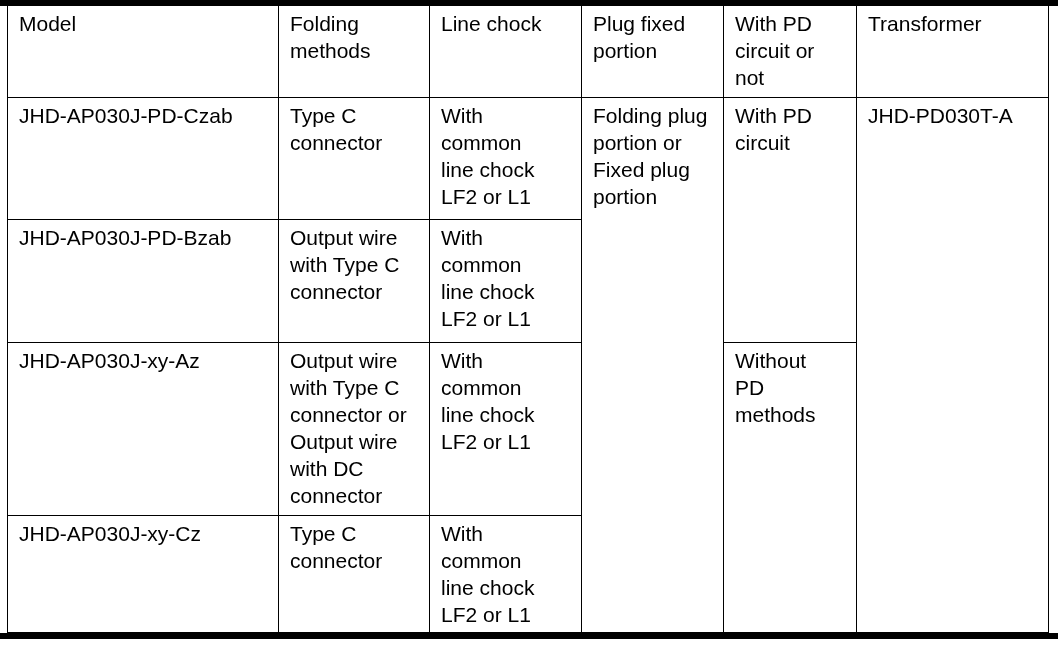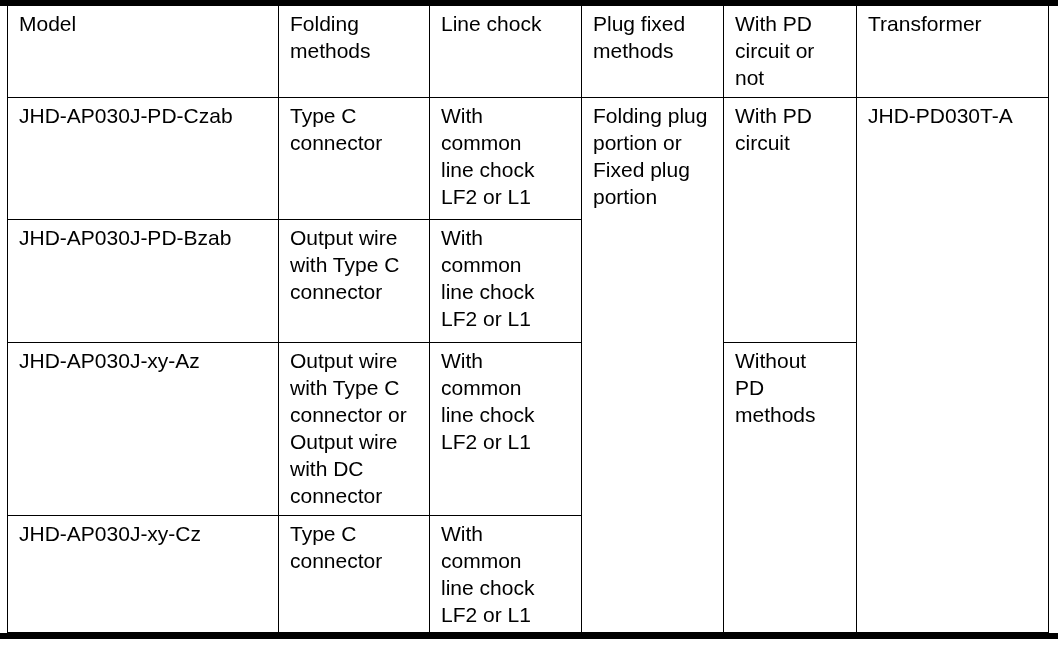--- a/index.html
+++ b/index.html
@@ -65,21 +65,21 @@
     <col style="width:133px">
     <col style="width:192px">
   </colgroup>
   <tbody>
     <tr class="hdr">
       <th>Model</th>
       <th>Folding
 methods</th>
       <th>Line chock</th>
       <th>Plug fixed
-methods</th>
+portion</th>
       <th>With PD
 circuit or
 not</th>
       <th>Transformer</th>
     </tr>
     <tr class="row-1">
       <td>JHD-AP030J-PD-Czab</td>
       <td>Type C
 connector</td>
       <td>With

